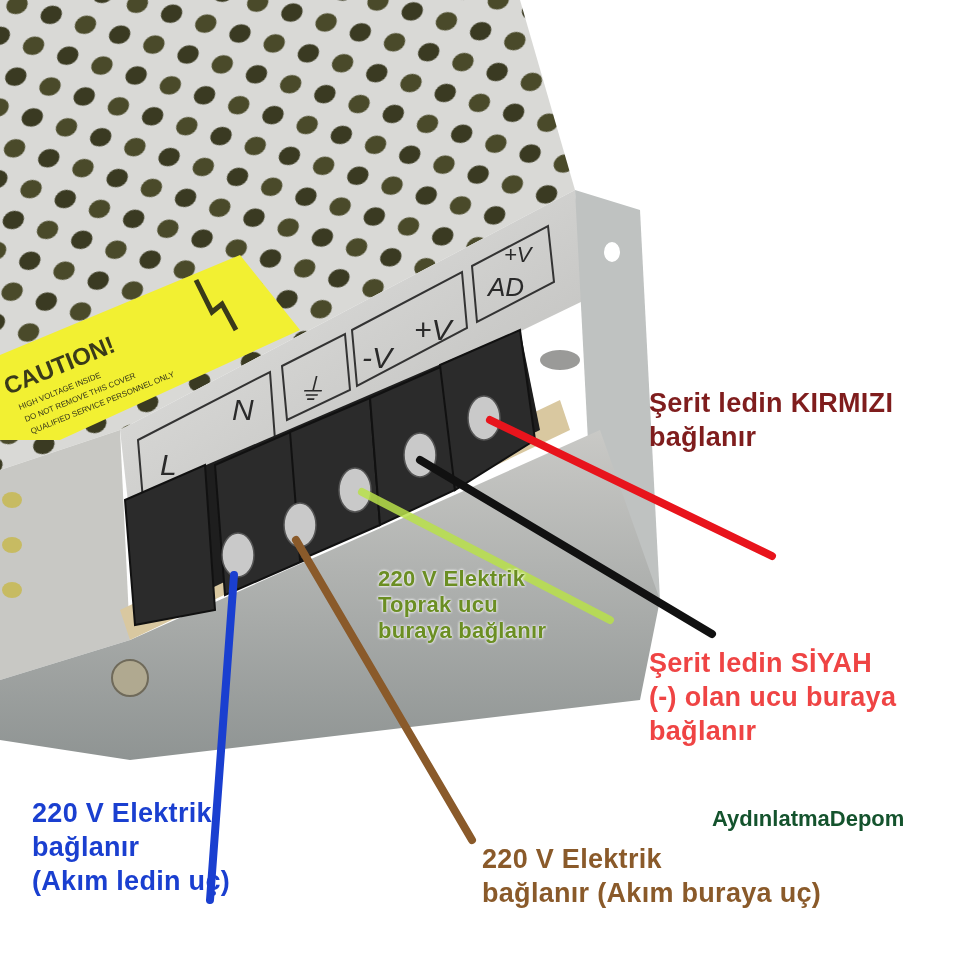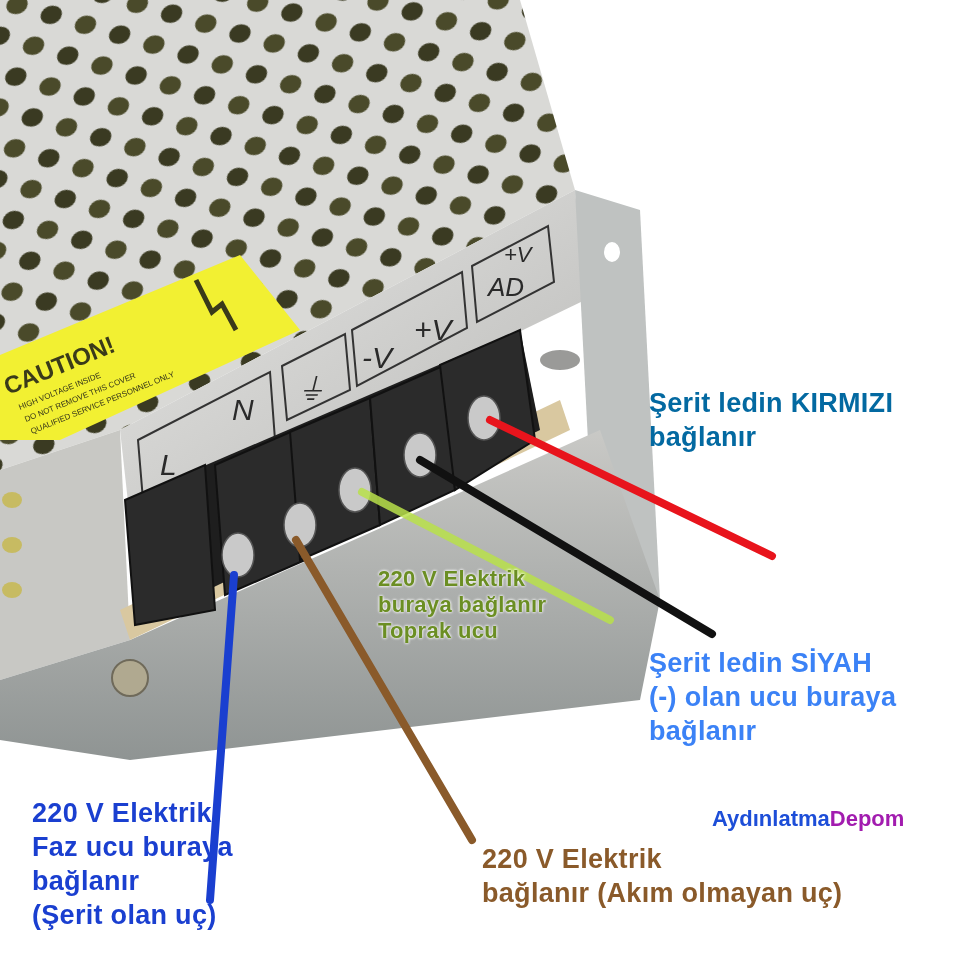--- a/index.html
+++ b/index.html
@@ -1,27 +1,27 @@
 <!DOCTYPE html>
 <html><head>
 <meta charset="utf-8">
 <style>
   html,body{margin:0;padding:0;background:#ffffff;}
   #stage{position:relative;width:960px;height:960px;overflow:hidden;background:#ffffff;font-family:"Liberation Sans","DejaVu Sans",sans-serif;}
   svg.scene{position:absolute;left:0;top:0;width:960px;height:960px;}
   .label{position:absolute;font-weight:700;font-size:27px;line-height:34px;white-space:nowrap;letter-spacing:0.3px;}
   .label div{display:block;}
-  .red{color:#0369a1;}
-  .black{color:#3b82f6;}
+  .red{color:#7f1d1d;}
+  .black{color:#ef4444;}
   .green{color:#6b8e23;text-shadow:0 0 3px #ffffff,0 0 3px #ffffff;}
   .blue{color:#1a3fd0;}
   .brown{color:#8a5a2a;}
   #watermark{position:absolute;left:712px;top:806px;font-weight:700;font-size:22px;white-space:nowrap;}
-  #watermark .p1{color:#1d4ed8;}
-  #watermark .p2{color:#a21caf;text-align:right;}
+  #watermark .p1{color:#14532d;}
+  #watermark .p2{color:#14532d;text-align:right;}
   .term-text{font-family:"Liberation Sans",sans-serif;font-style:italic;fill:#2a2a2a;}
 </style>
 </head>
 <body>
 
 <div id="stage">
 
   <svg class="scene" viewBox="0 0 960 960">
     <defs>
       <pattern id="holes" width="56" height="44" patternUnits="userSpaceOnUse" patternTransform="rotate(-22)">
@@ -117,32 +117,31 @@
   </div>
 
   <div class="label black" style="left:649px;top:646px;">
     <div>Şerit ledin SİYAH</div>
     <div>(-) olan ucu buraya</div>
     <div>bağlanır</div>
   </div>
 
   <div class="label green" style="left:378px;top:566px;font-size:22px;line-height:26px;">
     <div>220 V Elektrik</div>
+    <div>Toprak ucu</div>
     <div>buraya bağlanır</div>
-    <div>Toprak ucu</div>
   </div>
 
   <div class="label blue" style="left:32px;top:796px;">
     <div>220 V Elektrik</div>
-    <div>Faz ucu buraya</div>
     <div>bağlanır</div>
-    <div>(Şerit olan uç)</div>
+    <div>(Akım ledin uç)</div>
   </div>
 
   <div class="label brown" style="left:482px;top:842px;">
     <div>220 V Elektrik</div>
-    <div>bağlanır (Akım olmayan uç)</div>
+    <div>bağlanır (Akım buraya uç)</div>
   </div>
 
   <div id="watermark">
     <span class="p1">Aydınlatma</span><span class="p2">Depom</span>
   </div>
 </div>
 
 </body></html>

